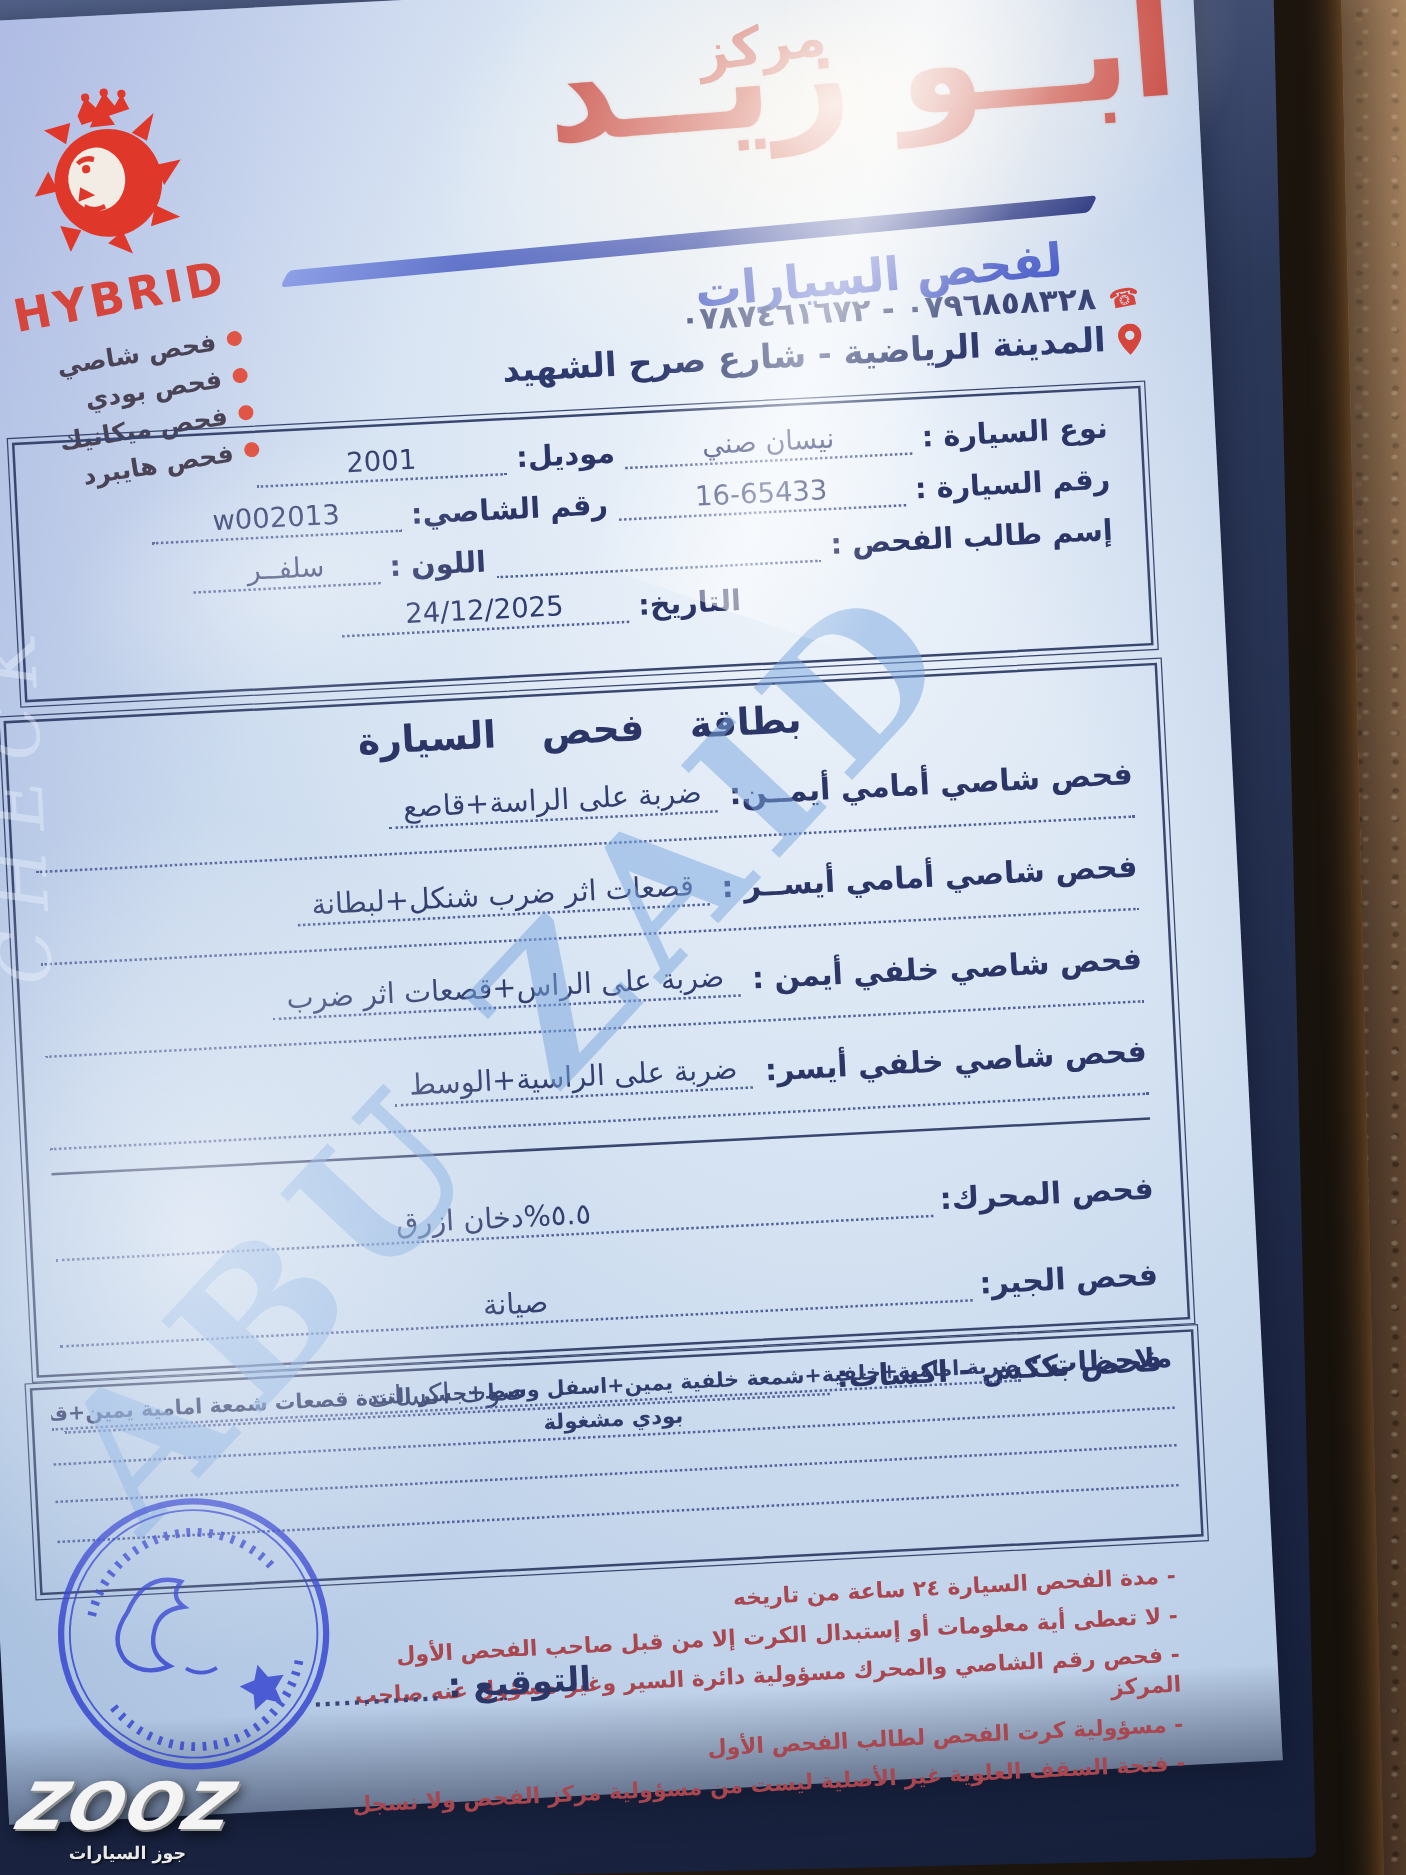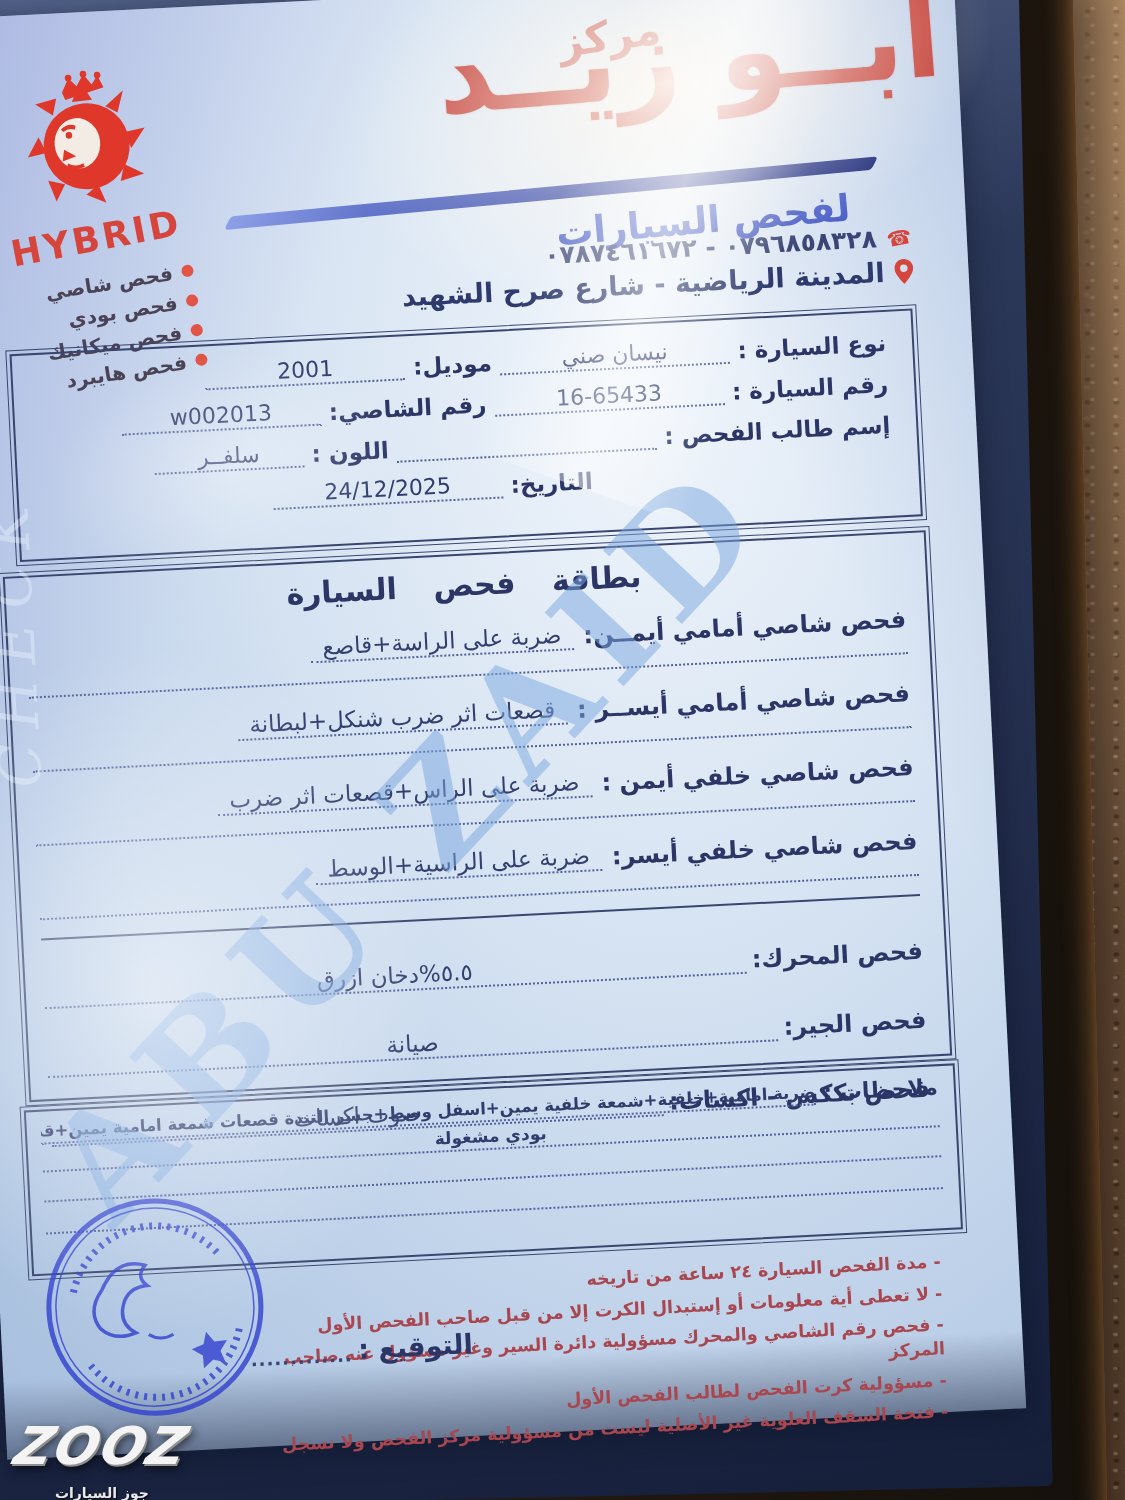--- a/index.html
+++ b/index.html
@@ -115,21 +115,21 @@
     transform:rotate(-44deg);font-family:"DejaVu Serif",serif;font-size:148px;font-weight:bold;
     color:#7aa7e0;opacity:.5;letter-spacing:16px;white-space:nowrap;z-index:6;pointer-events:none;}
   .edge-watermark{position:absolute;left:-152px;top:590px;width:400px;text-align:center;
     transform:rotate(-90deg);font-family:"DejaVu Serif",serif;font-style:italic;font-size:58px;
     color:rgba(240,246,255,.38);letter-spacing:14px;z-index:5;pointer-events:none;}
   
   .zooz{position:absolute;left:16px;top:1420px;z-index:20;text-align:center;}
   .zooz-word{display:inline-block;font-style:italic;font-weight:900;font-size:52px;
     color:#f4f4f4;transform:skewX(-14deg);letter-spacing:2px;line-height:1;
     text-shadow:2px 2px 0 #8f8f8f,4px 4px 9px rgba(0,0,0,.65);}
-  .zooz-sub{font-size:14px;font-weight:bold;color:#e9e9e9;margin-top:13px;
+  .zooz-sub{font-size:14px;font-weight:bold;color:#e9e9e9;margin-top:3px;
     text-shadow:1px 1px 2px rgba(0,0,0,.8);}
 </style>
 </head>
 <body>
 
 <div class="stage">
   <div class="carpet"></div>
 
   <div class="device">
     <div class="screen">

